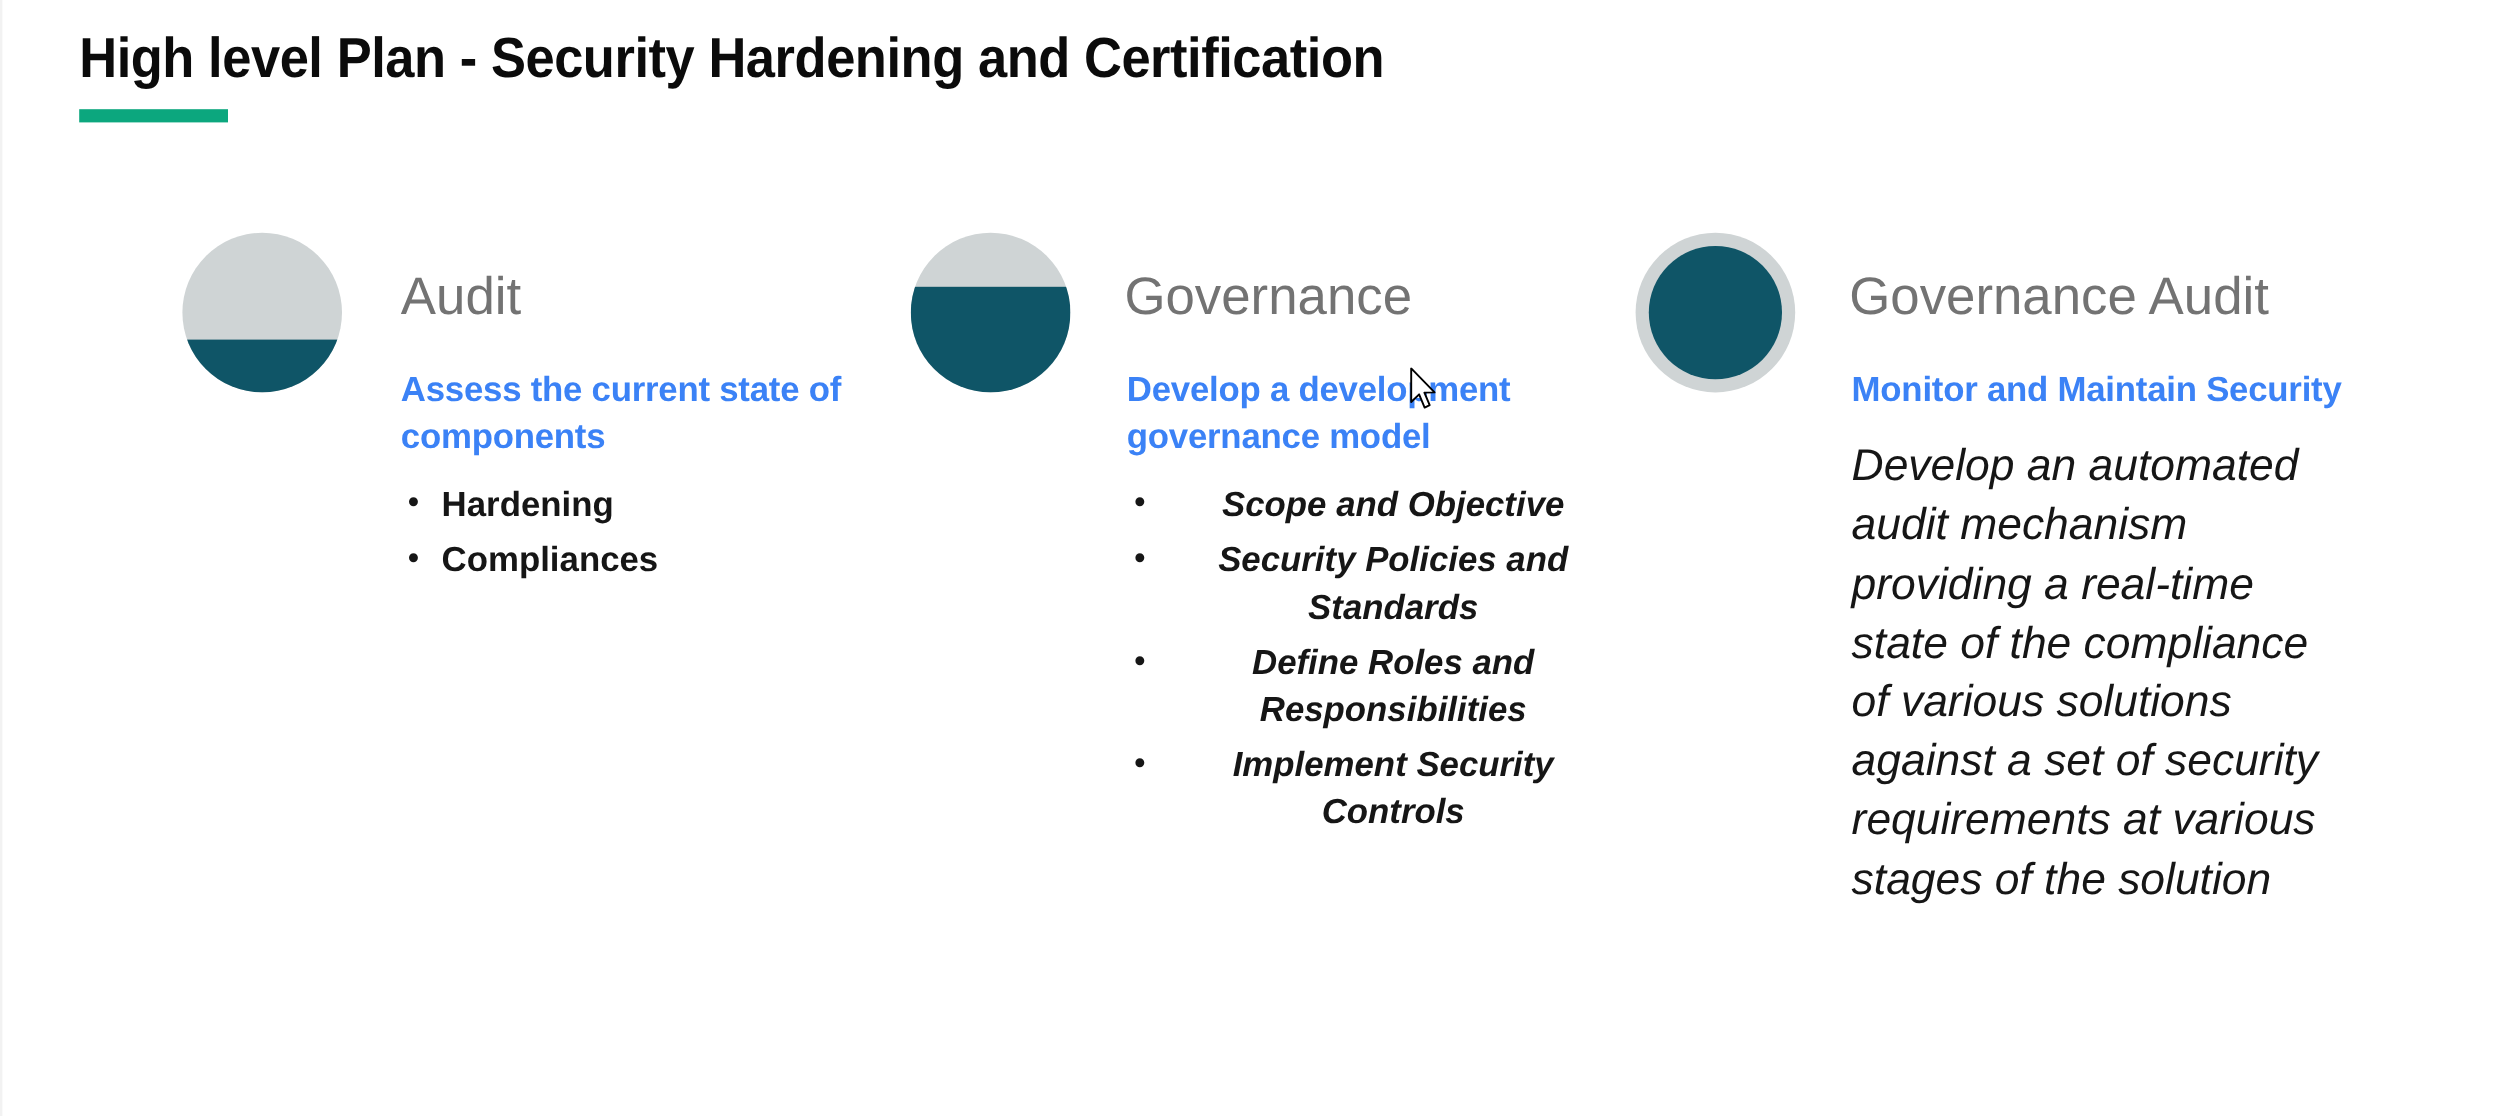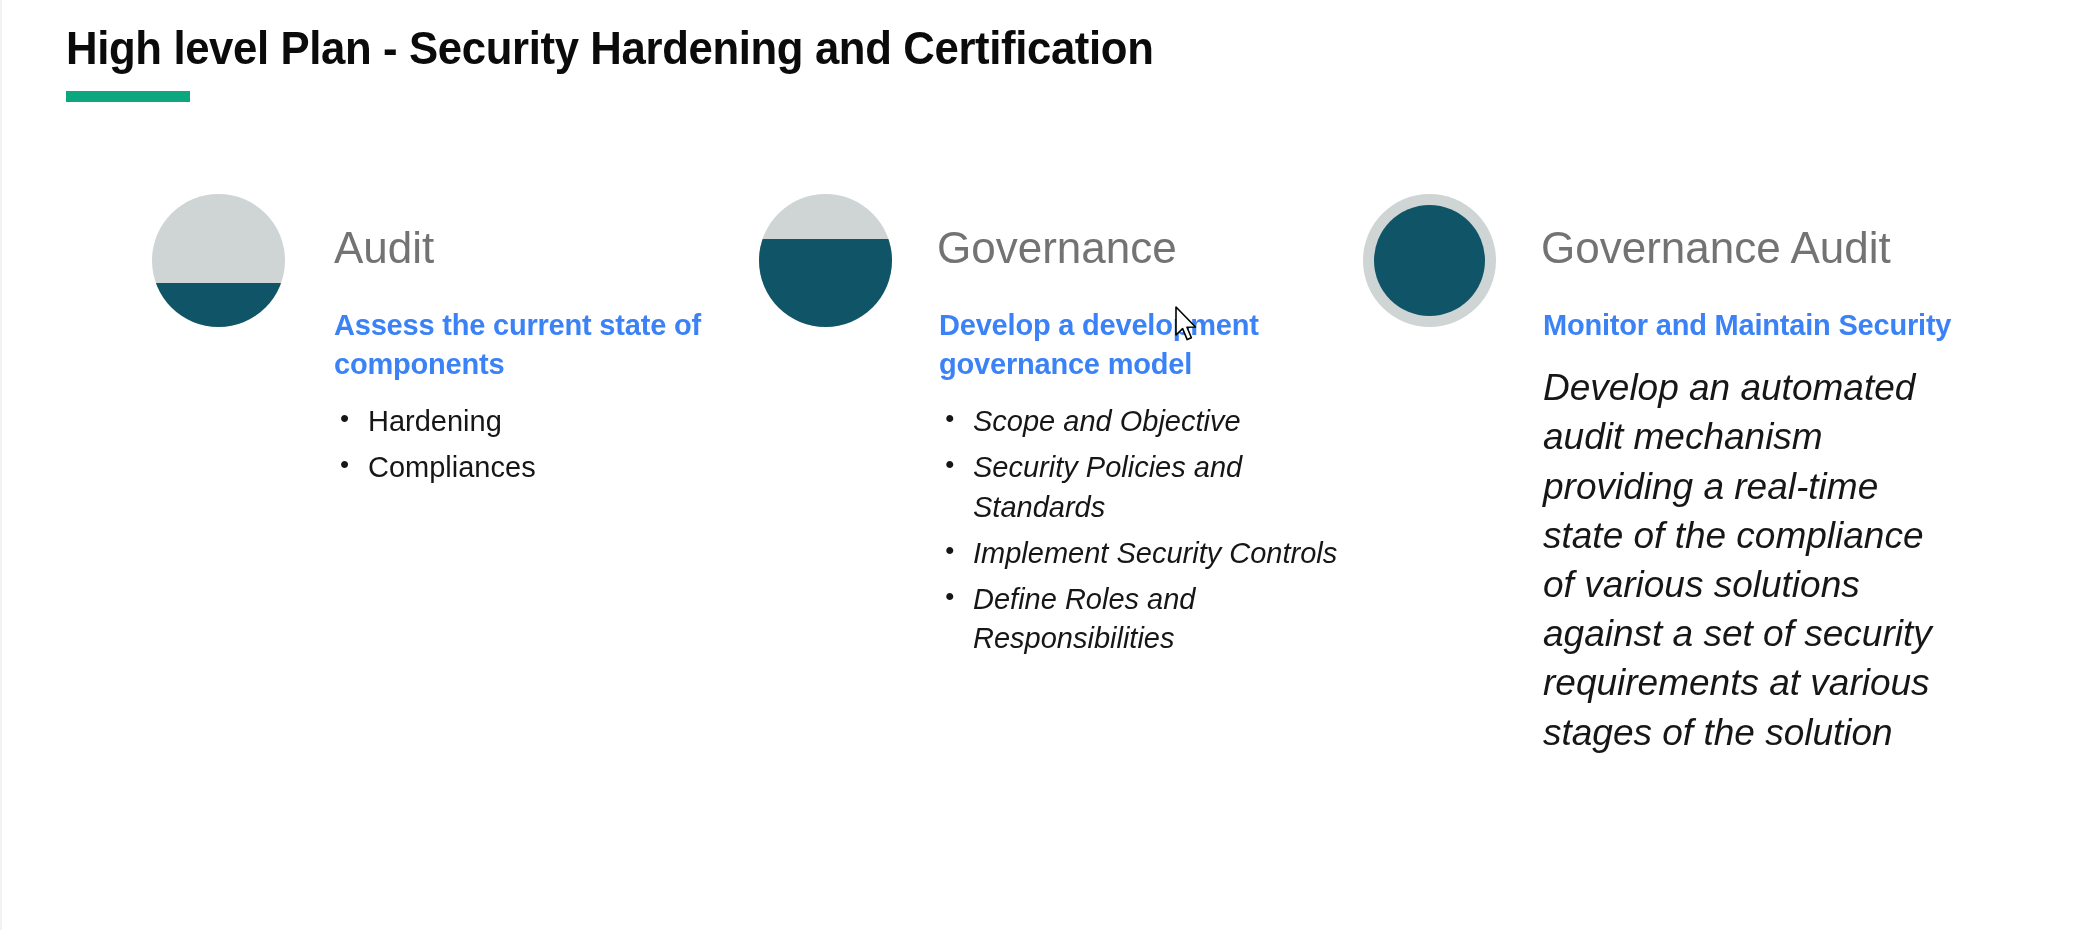--- a/index.html
+++ b/index.html
@@ -154,24 +154,25 @@
   ul.bullets li::before {
     content: "\2022";
     position: absolute;
     left: 6px;
     top: -1px;
     font-size: 26px;
     color: #161616;
   }
   ul.bullets.italic li {
     font-style: italic;
-    font-weight: 400;
+    font-weight: 700;
+    text-align: center;
   }
   ul.bullets.plain li {
-    font-weight: 400;
+    font-weight: 700;
   }
 
   p.para {
     margin: 0;
     font-family: "Liberation Sans", sans-serif;
     font-style: italic;
     font-weight: 300;
     font-size: 37px;
     line-height: 1.33;
     color: #161616;
@@ -220,22 +221,22 @@
         <div class="gauge">
           <div class="fill" style="height:66%"></div>
         </div>
         <div class="stage-name">Governance</div>
       </div>
       <div class="col-body">
         <div class="subhead">Develop a development governance model</div>
         <ul class="bullets italic">
           <li>Scope and Objective</li>
           <li>Security Policies and Standards</li>
+          <li>Define Roles and Responsibilities</li>
           <li>Implement Security Controls</li>
-          <li>Define Roles and Responsibilities</li>
         </ul>
       </div>
     </div>
 
     <div class="col col-3">
       <div class="head-row">
         <div class="gauge ring">
           <div class="inner"></div>
         </div>
         <div class="stage-name">Governance Audit</div>

